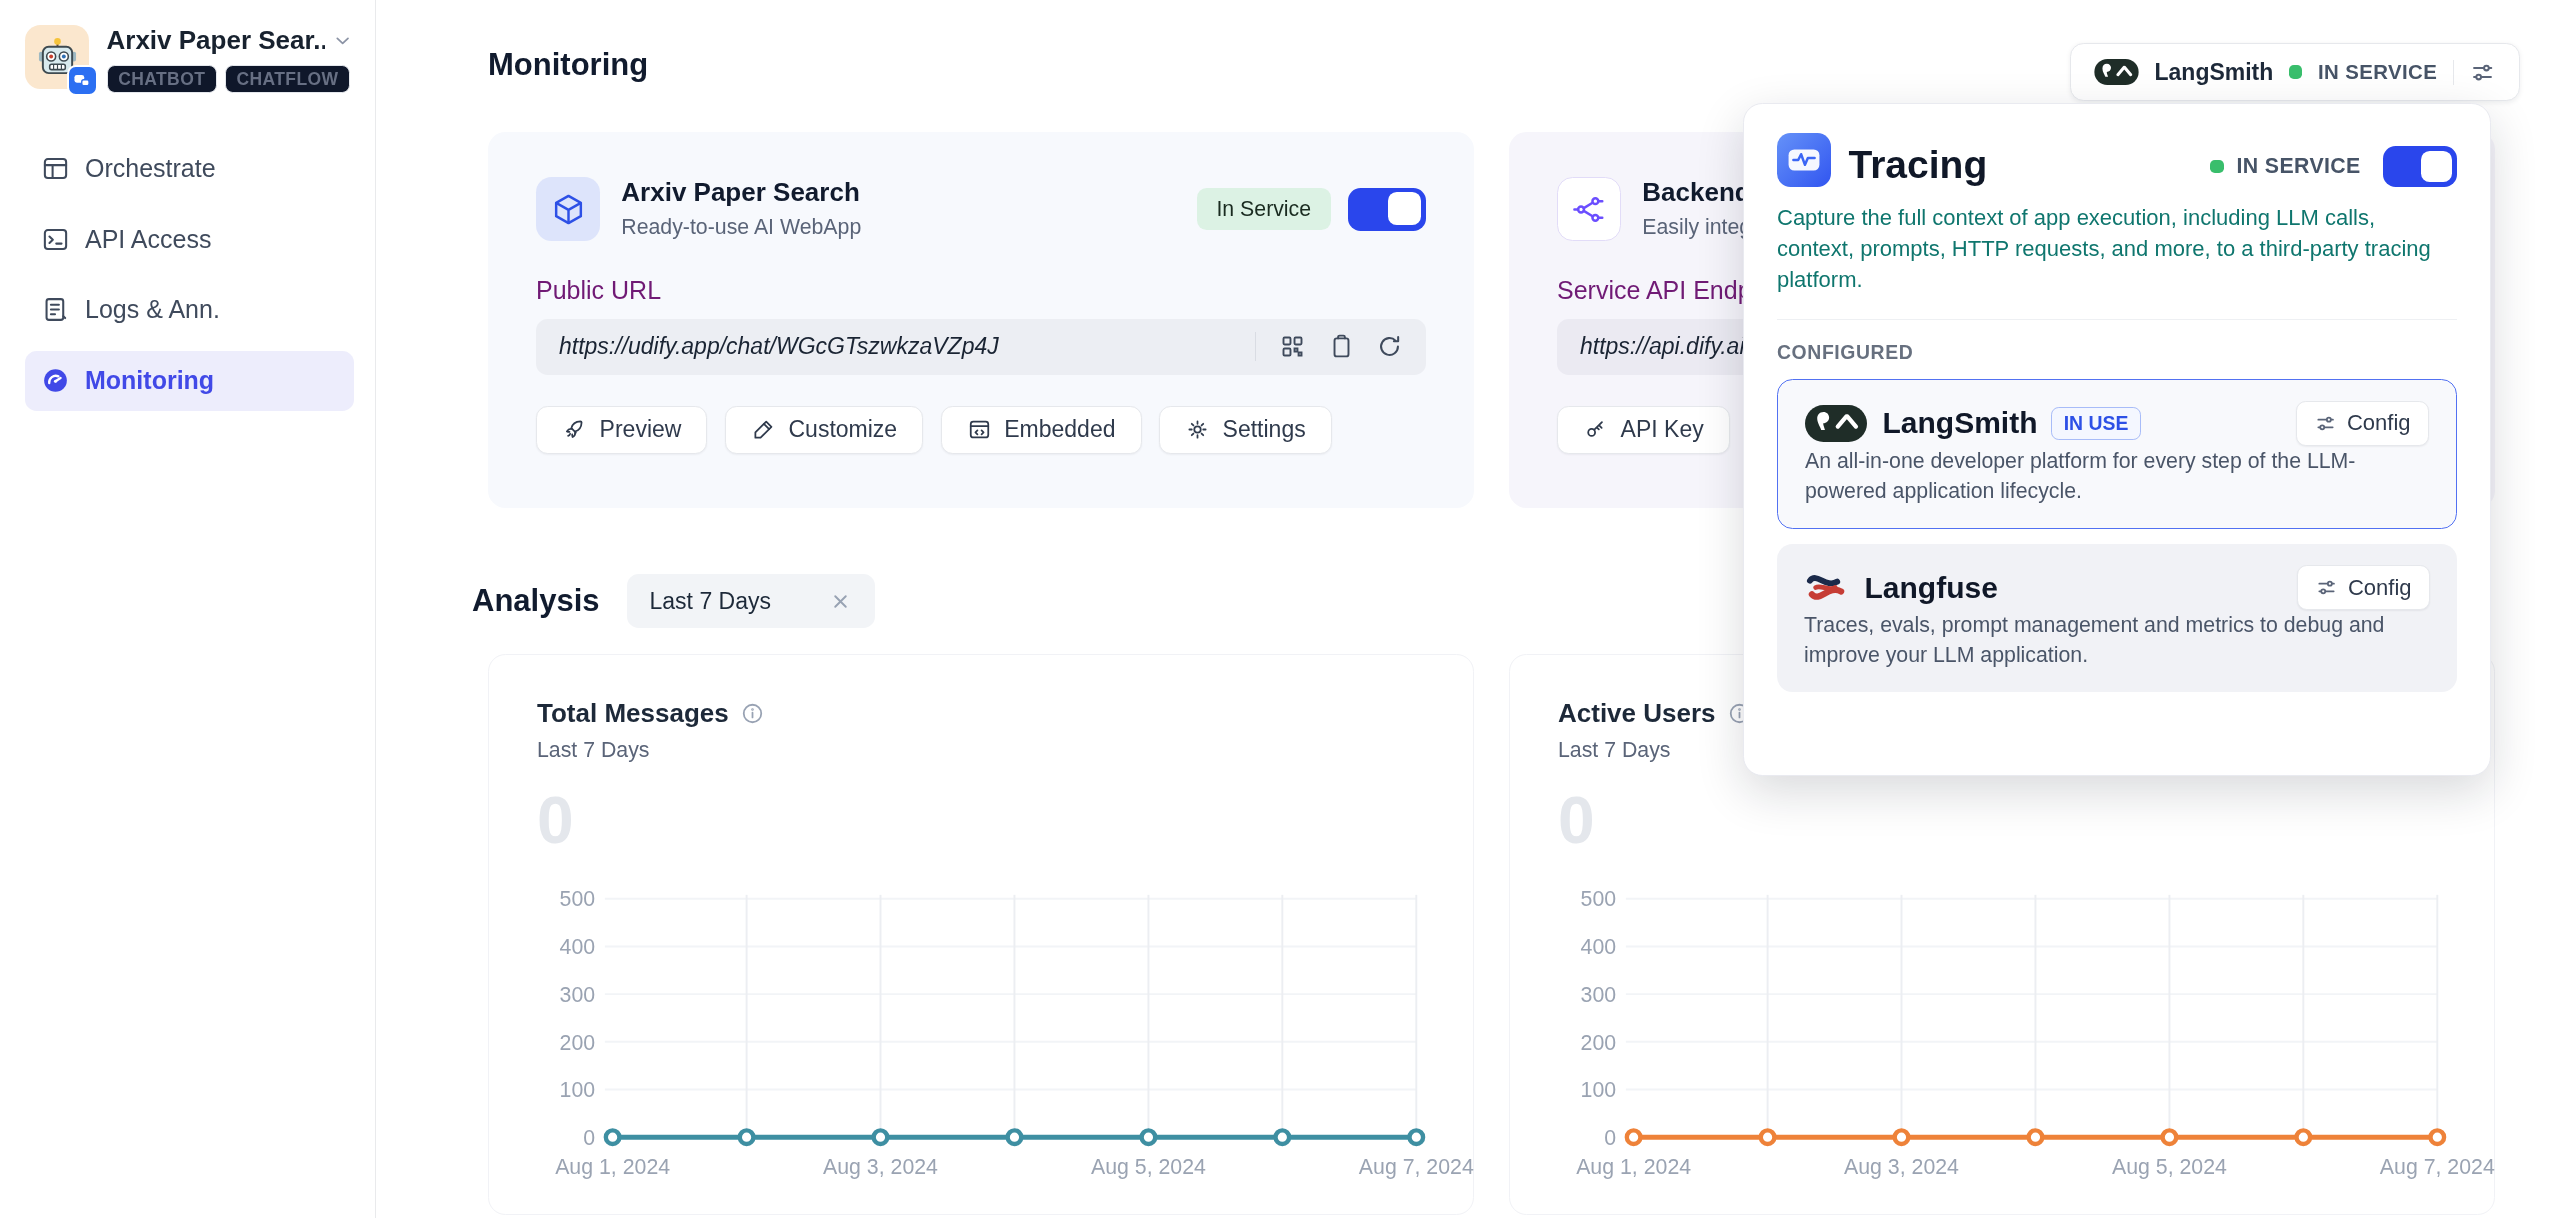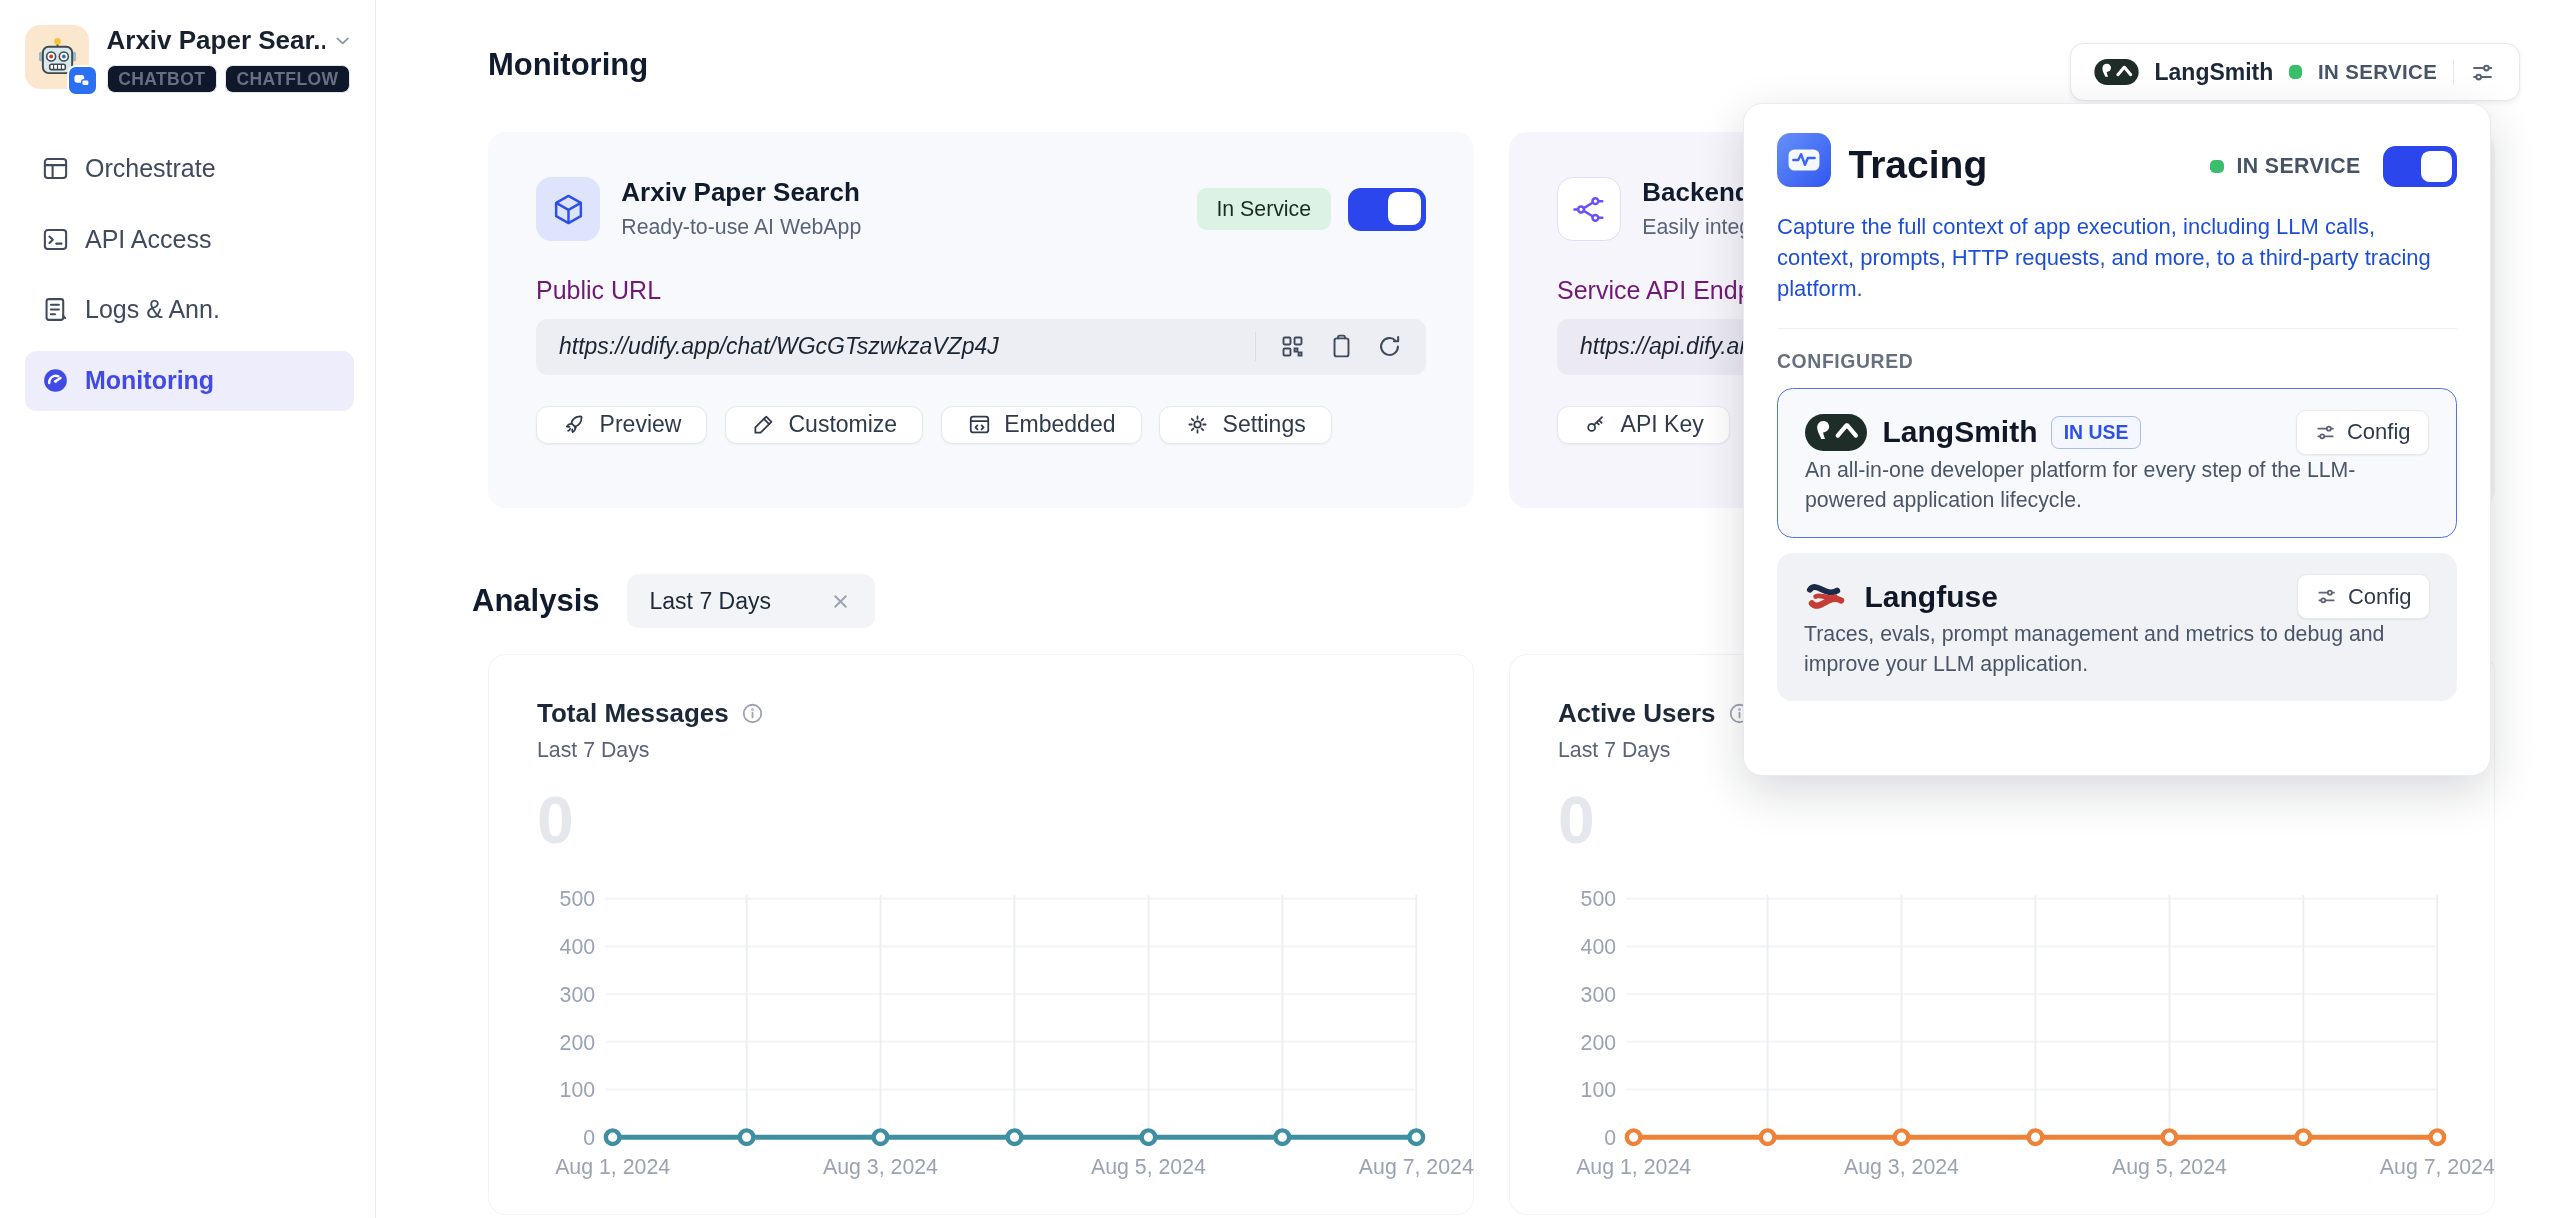--- a/index.html
+++ b/index.html
@@ -64,21 +64,21 @@
   .url-label { margin-top:35px; font-size:25px; font-weight:500; color:#701a75; white-space:nowrap; overflow:hidden; }
   .url-bar { margin-top:13.6px; height:56px; background:#ECEEF3; border-radius:11.6px;
     display:flex; align-items:center; padding:0 23px;font-style:italic; }
   .card.backend .url-bar { background:#EBEAF2; }
   .url-text { font-size:23px; font-weight:500; color:#1A2433; flex:1; white-space:nowrap; overflow:hidden; }
   .url-icons { display:flex; align-items:center; gap:21.3px; color:#3F4A5C; }
   .url-div { width:1px; height:29px; background:#D9DCE3; margin-right:1.9px; }
   .i28 { width:27px; height:27px; display:block; }
   .i26 { width:25px; height:25px; display:block; }
   .actions { margin-top:31px; display:flex; gap:17.5px; }
-  .btn { height:38px; background:#fff; border:1px solid #E6E8EC; border-radius:11.6px;
+  .btn { height:48px; background:#fff; border:1px solid #E6E8EC; border-radius:11.6px;
     display:flex; align-items:center; gap:12.6px; padding:0 25px; font-size:23px;
     font-weight:500; color:#2F3A4C; box-shadow:0 1px 1.9px rgba(16,24,40,.05); cursor:pointer; white-space:nowrap; }
   .btn.partial { width:116px; }
 
   
   .analysis-row { position:absolute; left:472px; top:574px; display:flex; align-items:center; gap:27px; }
   .analysis-title { font-size:31px; font-weight:600; color:#111B2E; }
   .filter-pill { height:54px; background:#F2F4F7; border-radius:11.6px; display:flex;
     align-items:center; padding:0 23px; gap:58px; font-size:23px; color:#1D2939; cursor:pointer; }
   .filter-x { width:23px; height:23px; color:#98A2B3; }
@@ -99,21 +99,21 @@
   .tracing { position:absolute; left:1743px; top:103px; width:748px; height:673px;
     background:#fff; border:1px solid #E9EAF0; border-radius:19.4px;
     box-shadow:0 15.5px 47px rgba(16,24,40,.16); padding:29px 33px; z-index:30; }
   .tr-head { display:flex; align-items:flex-end; }
   .tr-icon { width:54px; height:54px; flex:0 0 54px; }
   .tr-title { font-size:39px; font-weight:700; color:#101828; margin-left:17.5px; flex:1; }
   .tr-status { display:flex; align-items:center; gap:12.6px; }
   .tr-status .pill-status { font-size:21.3px; }
   .toggle.sm { width:74px; height:41px; flex:0 0 74px; }
   .toggle.sm .knob { width:31px; height:31px; top:4.8px; right:4.8px; }
-  .tr-desc { margin-top:24px; font-size:22px; color:#1d4ed8; line-height:1.42; }
+  .tr-desc { margin-top:15px; font-size:22px; color:#0f766e; line-height:1.42; }
   .tr-divider { height:1px; background:#EEF0F3; margin:23px 0 21.3px; }
   .tr-label { font-size:19.4px; font-weight:700; color:#67707F; letter-spacing:0.6px; }
   .tr-label.more { margin-top:25px; }
   .prov-card { margin-top:14.5px; border-radius:15.5px; padding:21.3px 27px; }
   .prov-card.configured { border:1.9px solid #5271F2; background:#F8F9FC; }
   .prov-card.more { background:#F1F2F6; }
   .prov-head { display:flex; align-items:center; }
   .prov-name { font-size:30px; font-weight:600; color:#101828; margin-left:15.5px; }
   .inuse-badge { margin-left:13.6px; font-size:19.4px; font-weight:600; color:#2D50E6;
     border:1.5px solid #A8BCF8; background:#F4F7FF; border-radius:7.8px; padding:3.9px 11.6px; }

